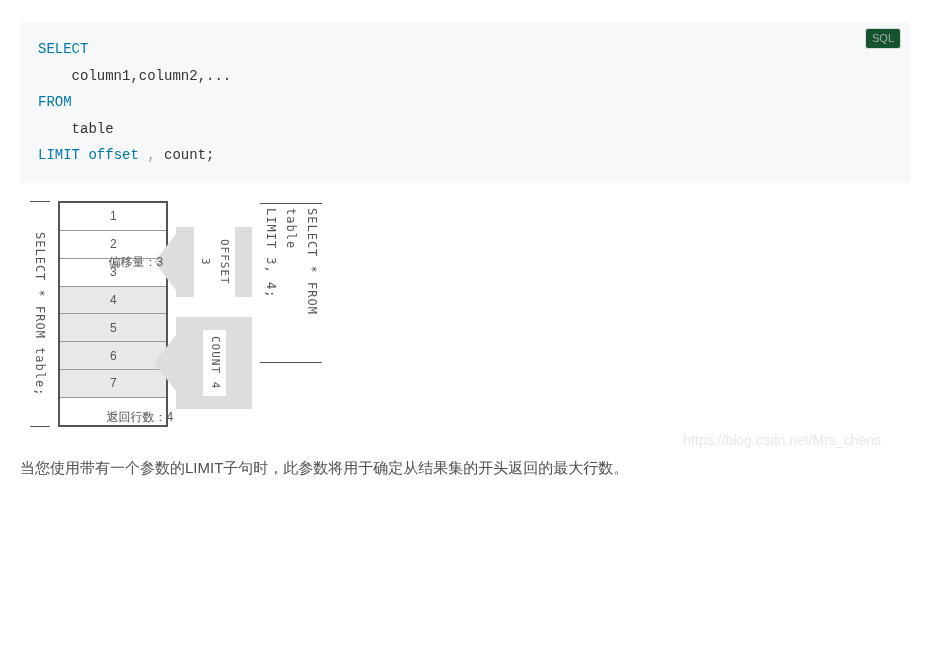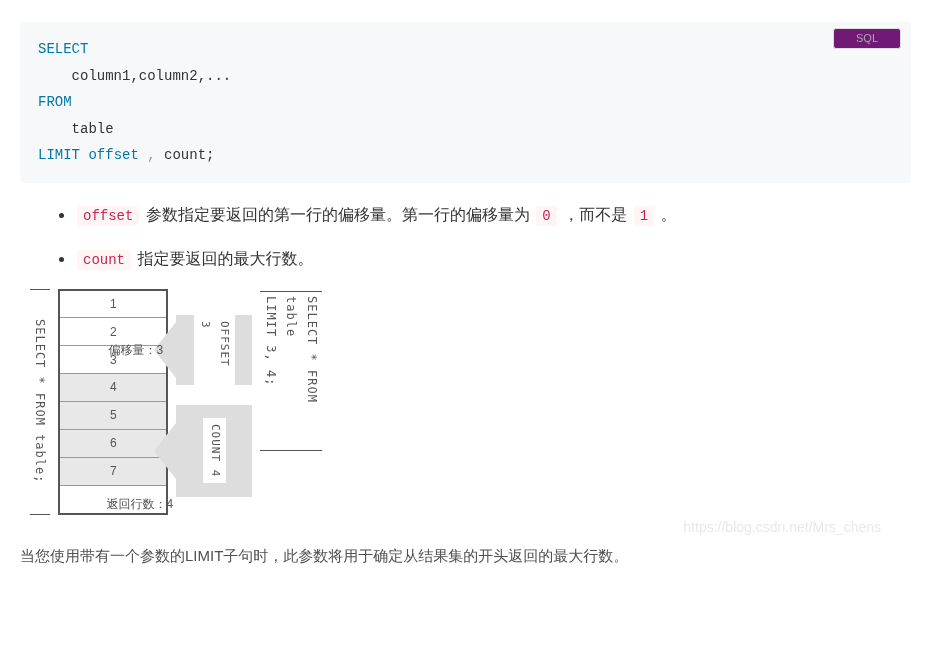--- a/index.html
+++ b/index.html
@@ -44,22 +44,22 @@
     .pc { color: #999; }
     
     .lang-badge {
       position: absolute;
       top: 6px;
       right: 10px;
       font-size: 11px;
       color: #aaa;
       border: 1px solid #ddd;
       border-radius: 3px;
-      padding: 0px 22px;
-      background: #701a75;
+      padding: 0px 6px;
+      background: #14532d;
     }
     
     ul.bullets {
       list-style: disc;
       margin: 10px 0 16px 0;
       padding-left: 55px;
     }
     ul.bullets li {
       margin-bottom: 16px;
       color: #333;
@@ -116,20 +116,21 @@
       width: 76px;
     }
     
     .arrow-shape {
       position: relative;
       height: 78px;
       background: #ddd;
       display: flex;
       align-items: center;
       justify-content: center;
+      text-align: center;
     }
     .arrow-shape::before {
       content: "";
       position: absolute;
       left: -22px;
       top: 50%;
       transform: translateY(-50%);
       border-right: 22px solid #ddd;
       border-top: 28px solid transparent;
       border-bottom: 28px solid transparent;
@@ -205,34 +206,20 @@
   <div class="code-block-wrap">
     <span class="lang-badge">SQL</span>
     <div class="code-block"><span class="kw">SELECT</span>
 <span>    column1,column2,...</span>
 <span class="kw">FROM</span>
 <span>    table</span>
 <span class="kw">LIMIT</span> <span class="kw">offset</span><span class="pc"> , </span><span>count;</span></div>
   </div>
 
 
-  <ul class="bullets">
-    <li>
-      <span class="code-inline">offset</span>
-      <span> 参数指定要返回的第一行的偏移量。第一行的偏移量为 </span>
-      <span class="code-inline">0</span>
-      <span> ，而不是 </span>
-      <span class="code-inline">1</span>
-      <span> 。</span>
-    </li>
-    <li>
-      <span class="code-inline">count</span>
-      <span> 指定要返回的最大行数。</span>
-    </li>
-  </ul>
 
   <div class="diagram">
 
     <div class="vtext vtext-left">SELECT * FROM table;</div>
 
     <div class="table-box">
       <div class="row">1</div>
       <div class="row">2</div>
       <div class="row">3</div>
       <div class="row hl">4</div>

